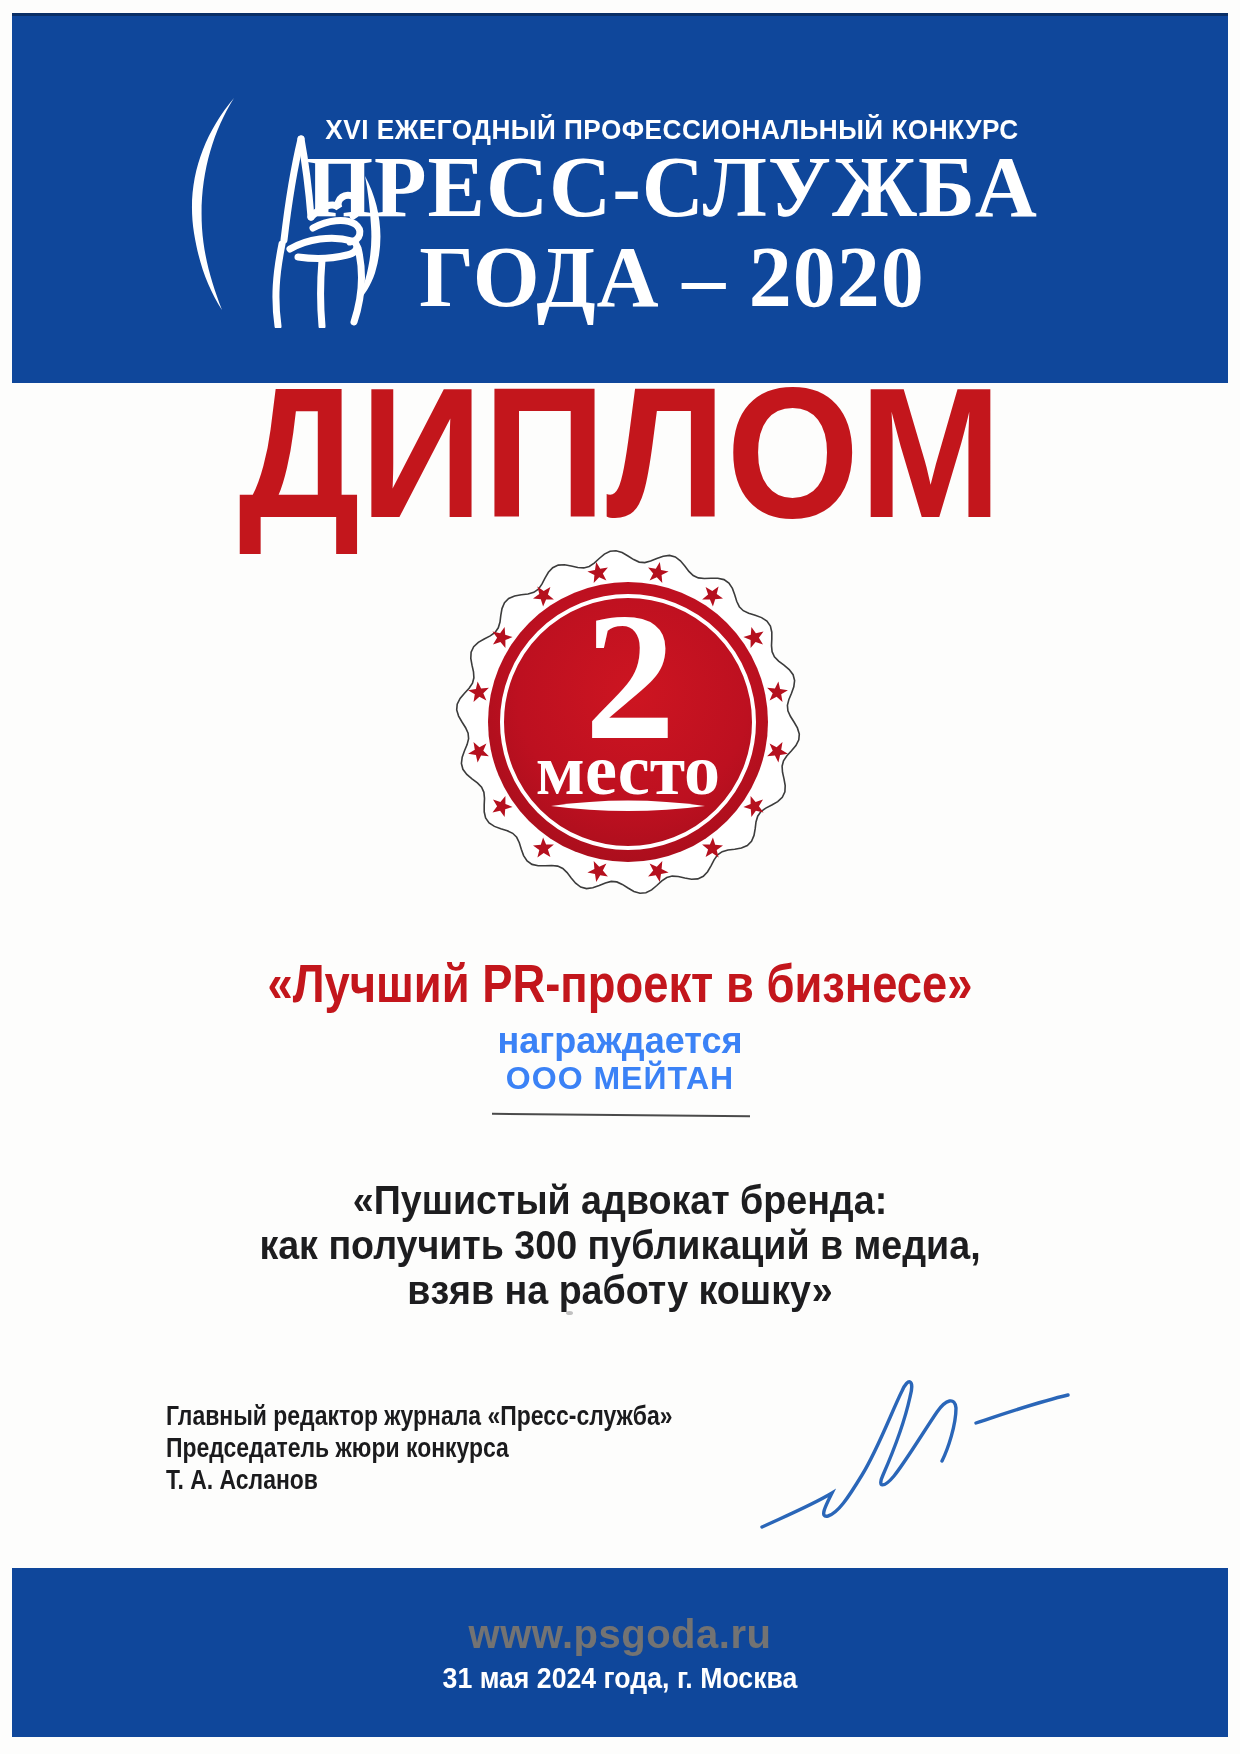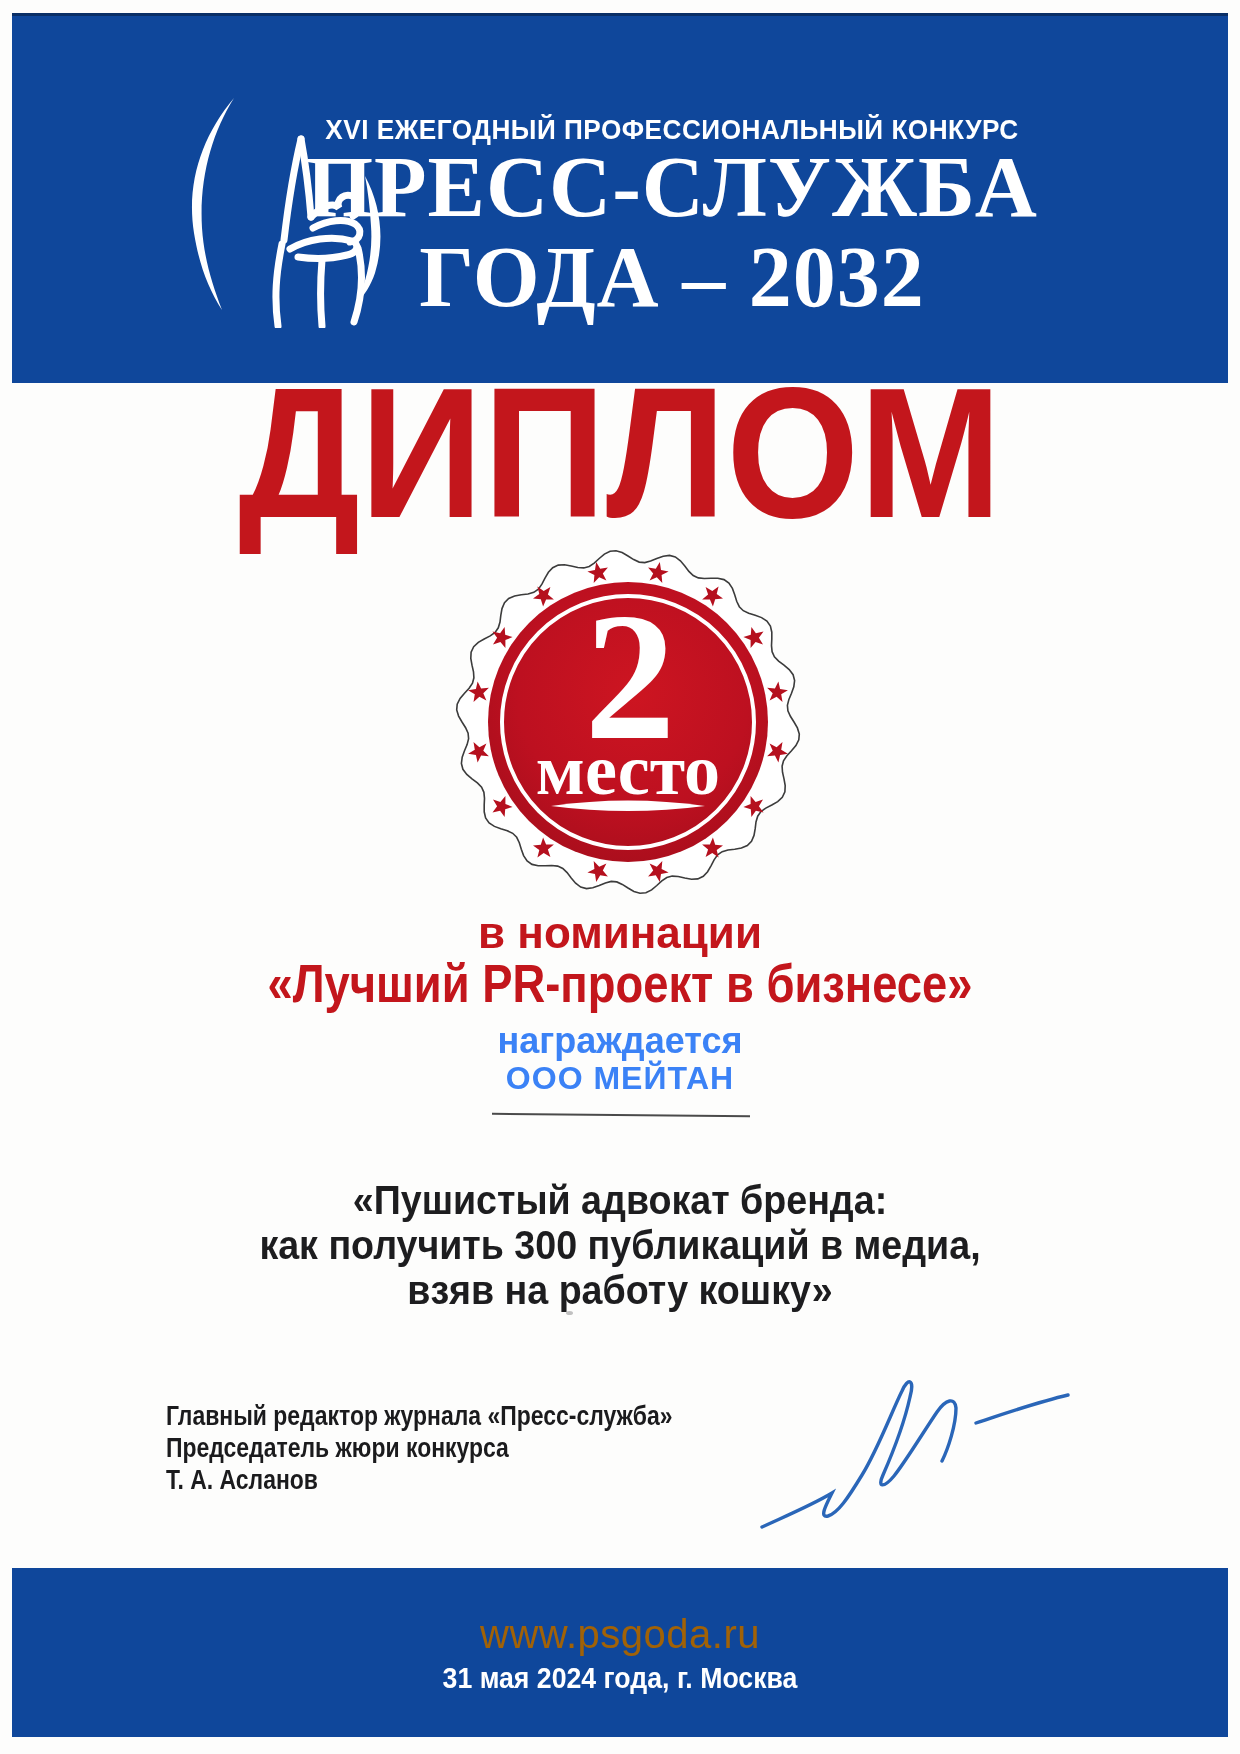--- a/index.html
+++ b/index.html
@@ -37,22 +37,22 @@
   .project-label{top:1138px;font-size:34px;}
   .project-block{position:absolute;left:0;top:1178px;width:1240px;text-align:center;color:#1d1d1f;
                  font-weight:bold;font-size:40px;line-height:45px;transform:scaleX(.94);}
   .scan-dot{position:absolute;left:566px;top:1311px;width:7px;height:4px;background:#9a9a9a;
             border-radius:50%;opacity:.6;}
   .signer-block{position:absolute;left:166px;top:1400px;color:#1b1b1d;font-weight:bold;
                 font-size:28px;line-height:32px;transform:scaleX(.82);transform-origin:left top;
                 white-space:nowrap;}
   .signature-svg{position:absolute;left:700px;top:1355px;}
   
-  .ftr-site{position:absolute;left:0;top:1612px;width:1240px;text-align:center;color:#a16207;
-            font-weight:normal;font-size:40px;letter-spacing:.5px;}
+  .ftr-site{position:absolute;left:0;top:1612px;width:1240px;text-align:center;color:#737373;
+            font-weight:bold;font-size:40px;letter-spacing:.5px;}
   .ftr-date{position:absolute;left:0;top:1662px;width:1240px;text-align:center;color:#fff;
             font-weight:bold;font-size:29px;transform:scaleX(.92);}
 </style>
 </head>
 <body>
 
 <div class="page" style="--band-blue: #0f479b; --accent-red: #c3161c; --sig-blue: #2a66b8;">
 
   <div class="band band-top">
     <svg class="logo-svg" width="210" height="240" viewBox="0 0 210 240">
@@ -72,21 +72,21 @@
       <g fill="#ffffff" stroke="none">
 
         <path d="M62 10 C30 48 14 95 22 145 C27 176 36 200 50 222 C40 196 32 170 30 140 C27 90 40 45 62 10 Z"></path>
 
         <path d="M193 88 C209 118 213 152 203 185 C199 197 192 208 185 215 C195 192 201 165 199 138 C198 120 196 103 193 88 Z"></path>
       </g>
     </svg>
     <div class="hdr-text">
       <div class="contest-line">XVI ЕЖЕГОДНЫЙ ПРОФЕССИОНАЛЬНЫЙ КОНКУРС</div>
       <div class="hdr-title hdr-title1">ПРЕСС-СЛУЖБА</div>
-      <div class="hdr-title hdr-title2">ГОДА – 2032</div>
+      <div class="hdr-title hdr-title2">ГОДА – 2020</div>
     </div>
   </div>
 
   <div class="diploma-title">ДИПЛОМ</div>
 
   <svg class="badge-svg" id="badge-svg" width="360" height="360" viewBox="0 0 360 360">
     <defs>
       <radialGradient id="discGrad" cx="52%" cy="40%" r="75%">
         <stop offset="0%" stop-color="#cd1521"></stop>
         <stop offset="55%" stop-color="#bd1020"></stop>
@@ -112,21 +112,20 @@
         <path d="M315.5 89.4L310.9 95.7L315.0 102.4L307.6 99.9L302.6 105.9L302.6 98.1L295.4 95.1L302.8 92.8L303.4 85.0L307.9 91.3Z" fill="#b5101e"></path>
         <path d="M339.9 148.2L333.2 152.2L334.5 159.9L328.6 154.8L321.6 158.4L324.7 151.2L319.1 145.7L326.9 146.4L330.4 139.4L332.1 147.0Z" fill="#b5101e"></path>
       </g>
     <circle cx="180" cy="180" r="140" fill="url(#discGrad)"></circle>
     <circle cx="180" cy="180" r="126" fill="none" stroke="#ffffff" stroke-width="4"></circle>
     <text class="badge-num" x="182" y="196" text-anchor="middle" font-size="182" fill="#ffffff" font-family="Liberation Serif, serif" font-weight="bold">2</text>
     <text x="180" y="252" text-anchor="middle" font-size="72" fill="#ffffff" font-family="Liberation Serif, serif" font-weight="bold">место</text>
     <path fill="#ffffff" d="M103 264 Q180 253 257 264 Q180 274 103 264 Z"></path>
   </svg>
 
-  <div class="red-line nom-intro">в номинации</div>
   <div class="red-line nom-name">«Лучший PR-проект в бизнесе»</div>
 
   <div class="black-line awarded-label">награждается</div>
   <div class="black-line awardee-name">ООО МЕЙТАН</div>
   <div class="awardee-underline"></div>
 
   <div class="project-block">
     <div>«Пушистый адвокат бренда:</div>
     <div>как получить 300 публикаций в медиа,</div>
     <div>взяв на работу кошку»</div>

